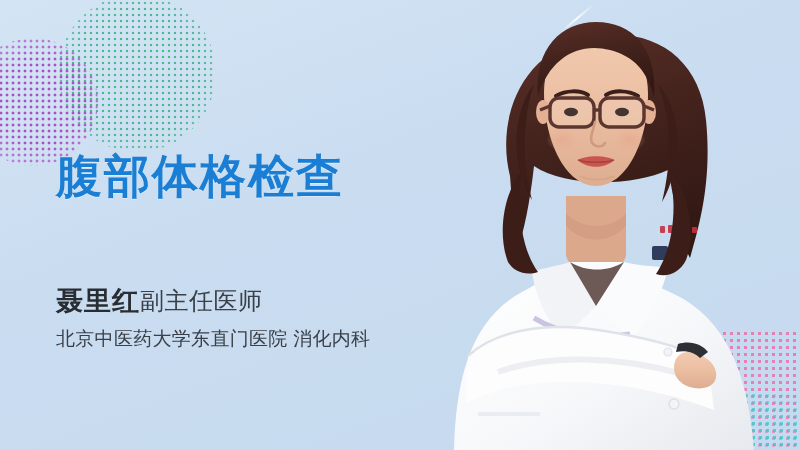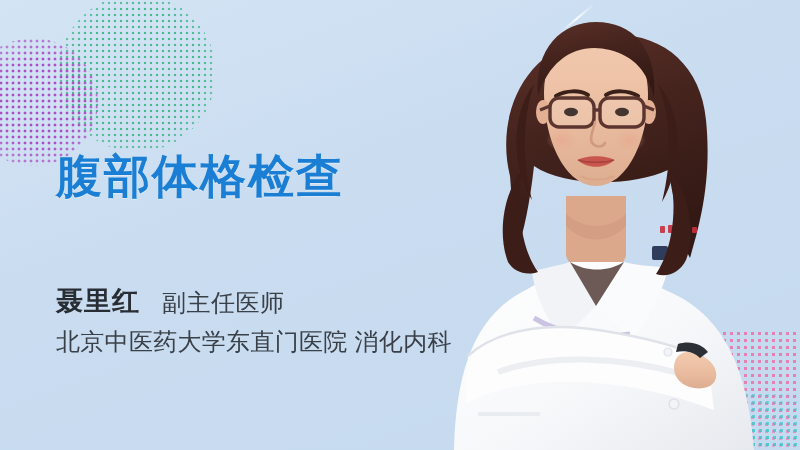--- a/index.html
+++ b/index.html
@@ -61,24 +61,24 @@
 
   
   .title{
     position:absolute;left:56px;top:146px;
     font-size:46px;font-weight:bold;letter-spacing:2px;
     color:#1a7fd4;
     text-shadow:0 1px 0 rgba(255,255,255,.35);
     white-space:nowrap;
   }
   .credit{position:absolute;left:56px;top:283px;white-space:nowrap;}
-  .name-row{display:flex;align-items:flex-end;gap:22px;}
+  .name-row{display:flex;align-items:center;}
   .doc-name{font-size:27px;font-weight:bold;color:#282d33;letter-spacing:1px;}
   .doc-rank{font-size:24px;font-weight:normal;color:#3a4048;letter-spacing:.5px;}
-  .doc-affil{margin-top:7px;font-size:24px;color:#3a4048;letter-spacing:.3px;}
+  .doc-affil{margin-top:7px;font-size:19px;color:#3a4048;letter-spacing:.3px;}
 
   
   .photo{position:absolute;left:438px;top:0;width:362px;height:450px;}
   .photo svg{display:block;width:100%;height:100%;}
 </style>
 </head>
 <body>
 
 <div class="stage">
 

